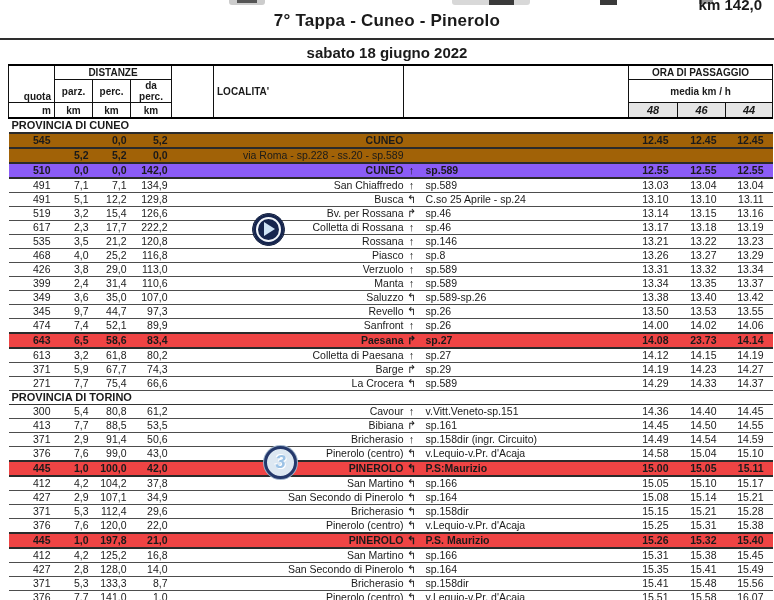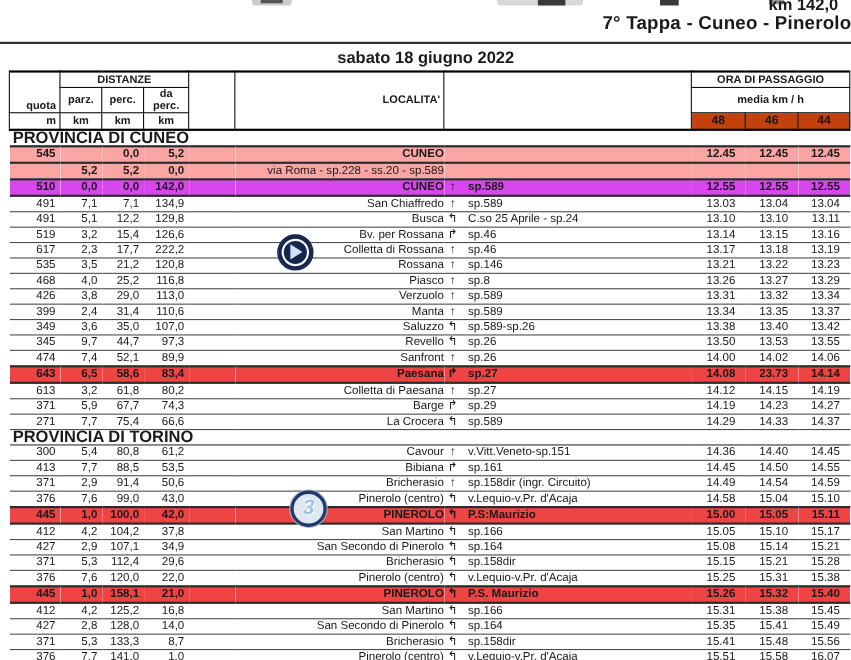--- a/index.html
+++ b/index.html
@@ -5,21 +5,21 @@
   html,body{margin:0;padding:0;}
   body{
     width:774px;height:600px;position:relative;overflow:hidden;
     background:#ffffff;color:#1a1a1a;
     font-family:"Liberation Sans",sans-serif;
   }
   
   .artifact{position:absolute;top:0;}
 
   .page-title{
-    position:absolute;top:11px;left:0;width:774px;text-align:right;
+    position:absolute;top:11px;left:0;width:774px;text-align:center;
     font-size:17px;font-weight:bold;letter-spacing:.2px;
   }
   .total-km{
     position:absolute;top:-4px;right:12px;
     font-size:15px;font-weight:bold;
   }
   .title-rule{
     position:absolute;top:38px;left:0;width:774px;height:2px;background:#2e2e2e;
   }
   .stage-date{
@@ -37,36 +37,36 @@
     border:1px solid #111;font-size:10px;font-weight:bold;
     padding:0 3px;background:#fff;
   }
   thead tr.hr1 th{height:13px}
   thead tr.hr2 th{height:13px}
   thead tr.hr3 th{height:14px}
   thead{border-top:2px solid #000;border-bottom:2px solid #000;}
   th.quota-h{vertical-align:bottom;text-align:right;margin-left:11px;}
   th.unit{font-weight:bold;}
   th.unit.r{text-align:right}
-  th.loc-h{text-align:right;vertical-align:middle;}
-  th.spd{background:#c2410c;text-align:center;font-size:11px;}
+  th.loc-h{text-align:left;vertical-align:middle;}
+  th.spd{background:#e5e5e5;font-style:italic;text-align:center;font-size:11px;}
 
   tbody td{
     height:13px;line-height:13px;font-size:10.5px;
     border-bottom:1px solid #4d4d4d;padding:0;white-space:nowrap;overflow:hidden;
   }
   tr.section td{
-    font-weight:bold;font-size:15px;padding-left:3px;border-bottom:1px solid #333;
+    font-weight:bold;font-size:11px;padding-left:3px;border-bottom:1px solid #333;
   }
   td.num{text-align:right;padding-right:4px;}
   td.loc{text-align:right;padding-left:5px;}
   td.road span.arr{display:inline-block;width:16px;text-align:center;margin-right:6px;font-size:11px;}
   td.time{text-align:right;padding-right:9px;}
-  tr.gray td{background:#fca5a5;}
-  tr.green td{background:#d946ef;}
+  tr.gray td{background:#a16207;}
+  tr.green td{background:#8b5cf6;}
   tr.blue td{background:#ef4444;}
   tr.bold td{font-weight:bold;}
   tr.bold td.reg{font-weight:normal;margin-top:16px;}
   tr.hl td{border-top:2px solid #2b2b2b;border-bottom:2px solid #2b2b2b;}
 
   
   .play-btn{
     position:absolute;left:252px;top:213px;width:31px;height:31px;border-radius:50%;
     background:#16254e;border:1px solid #0e1b3c;
     box-shadow: inset 0 0 0 3px #16254e, inset 0 0 0 5px #f2f6fb;
@@ -468,21 +468,21 @@
           <td class=""></td>
           <td class="loc">Pinerolo (centro)</td>
           <td class="road"><span class="arr">↰</span><span>v.Lequio-v.Pr. d'Acaja</span></td>
           <td class="time">15.25</td>
           <td class="time">15.31</td>
           <td class="time">15.38</td>
         </tr>
         <tr class="datarow blue bold hl">
           <td class="num">445</td>
           <td class="num">1,0</td>
-          <td class="num">158,1</td>
+          <td class="num">197,8</td>
           <td class="num">21,0</td>
           <td class=""></td>
           <td class="loc">PINEROLO</td>
           <td class="road"><span class="arr">↰</span><span>P.S. Maurizio</span></td>
           <td class="time">15.26</td>
           <td class="time">15.32</td>
           <td class="time">15.40</td>
         </tr>
         <tr class="datarow ">
           <td class="num">412</td>

